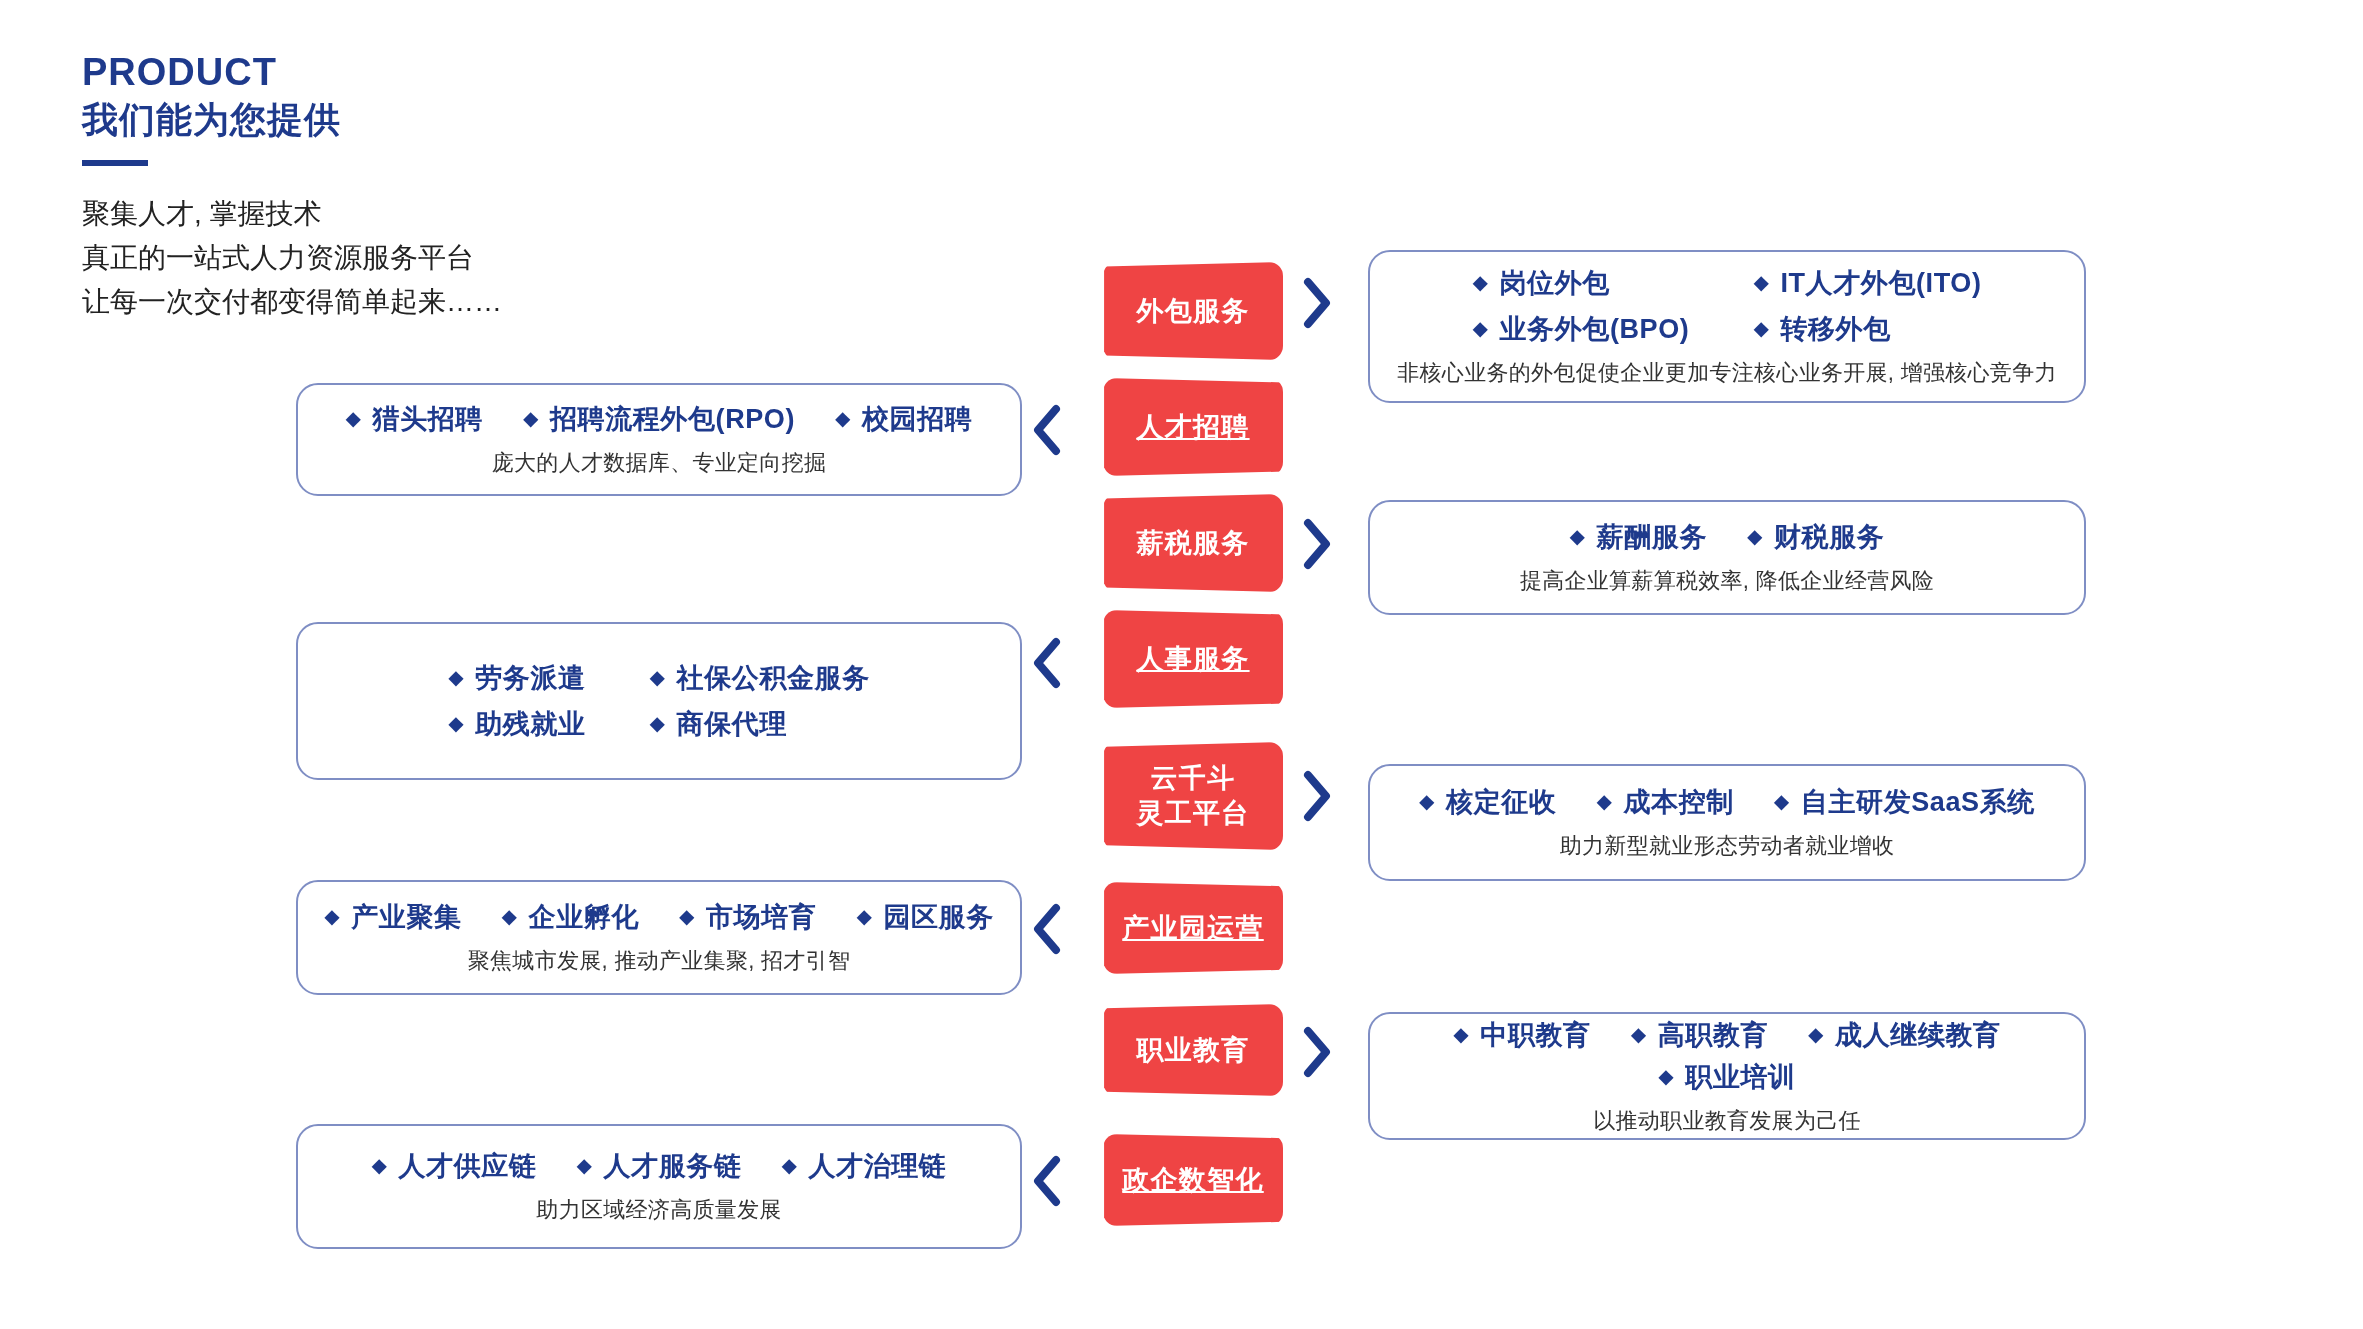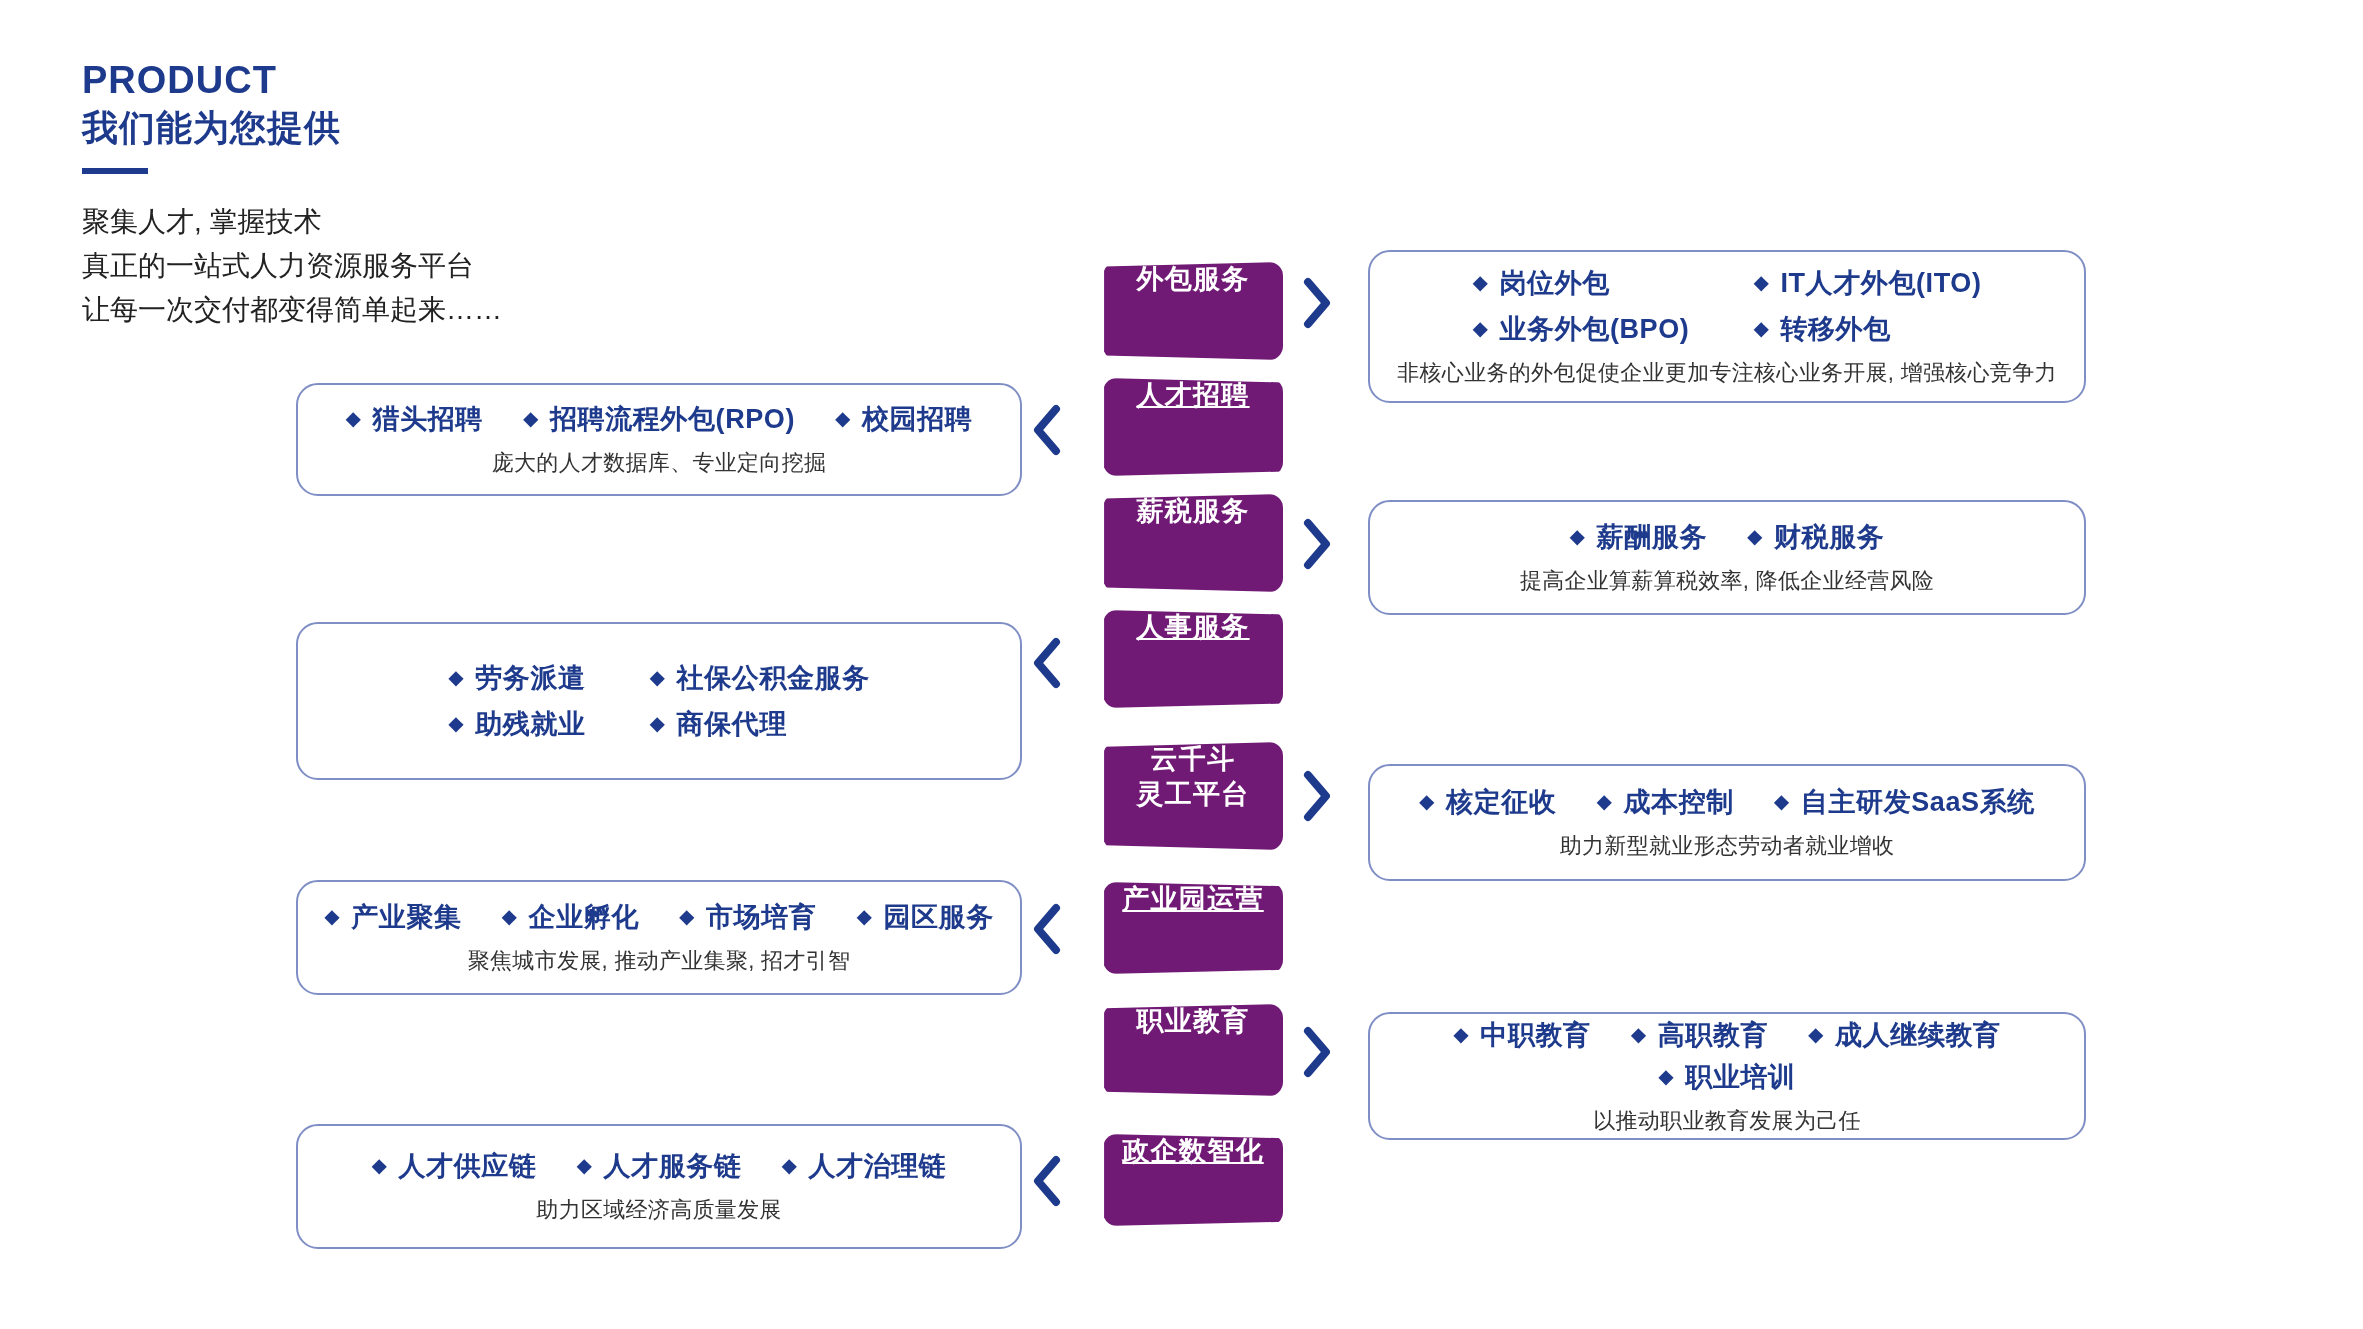--- a/index.html
+++ b/index.html
@@ -12,21 +12,21 @@
     height: 1329px;
     position: relative;
     font-family: "Liberation Sans", "DejaVu Sans", sans-serif;
     overflow: hidden;
   }
 
   
   #header {
     position: absolute;
     left: 82px;
-    top: 58px;
+    top: 50px;
     width: 760px;
   }
   #eyebrow {
     font-size: 38px;
     font-weight: bold;
     letter-spacing: 1.0px;
     color: #1e3a8c;
     line-height: 1.18;
   }
   #headline {
@@ -64,23 +64,24 @@
     left: 0;
     width: 2363px;
     height: 0;
   }
 
   
   .tab {
     position: absolute;
     left: 1103px;
     width: 180px;
-    background: #701a75;
+    background: #ef4444;
     color: #ffffff;
     display: flex;
+    align-items: center;
     justify-content: center;
     text-align: center;
     font-weight: bold;
     font-size: 27px;
     letter-spacing: 1.3px;
     line-height: 1.28;
     border-radius: 14px;
   }
   
   .tab.skew-a {

